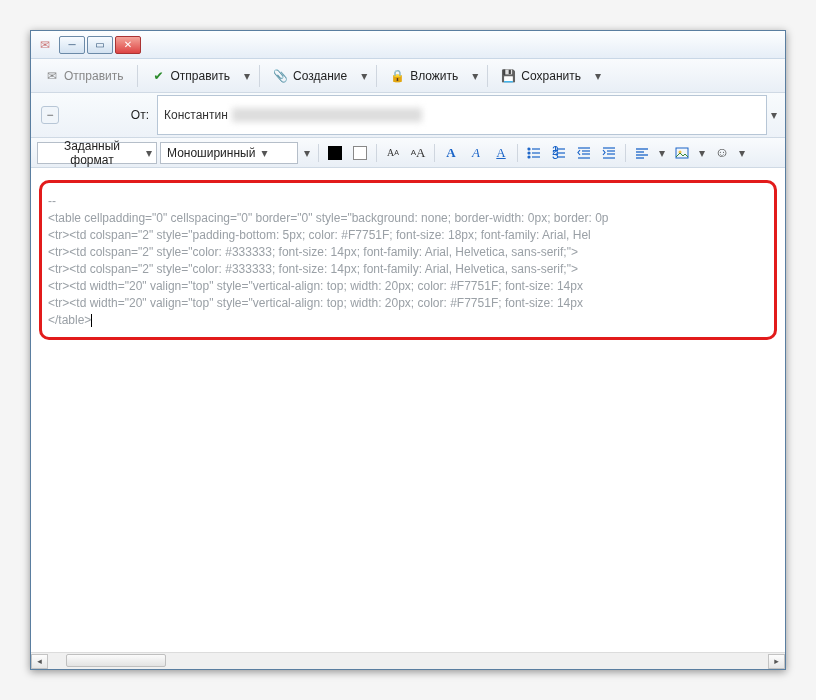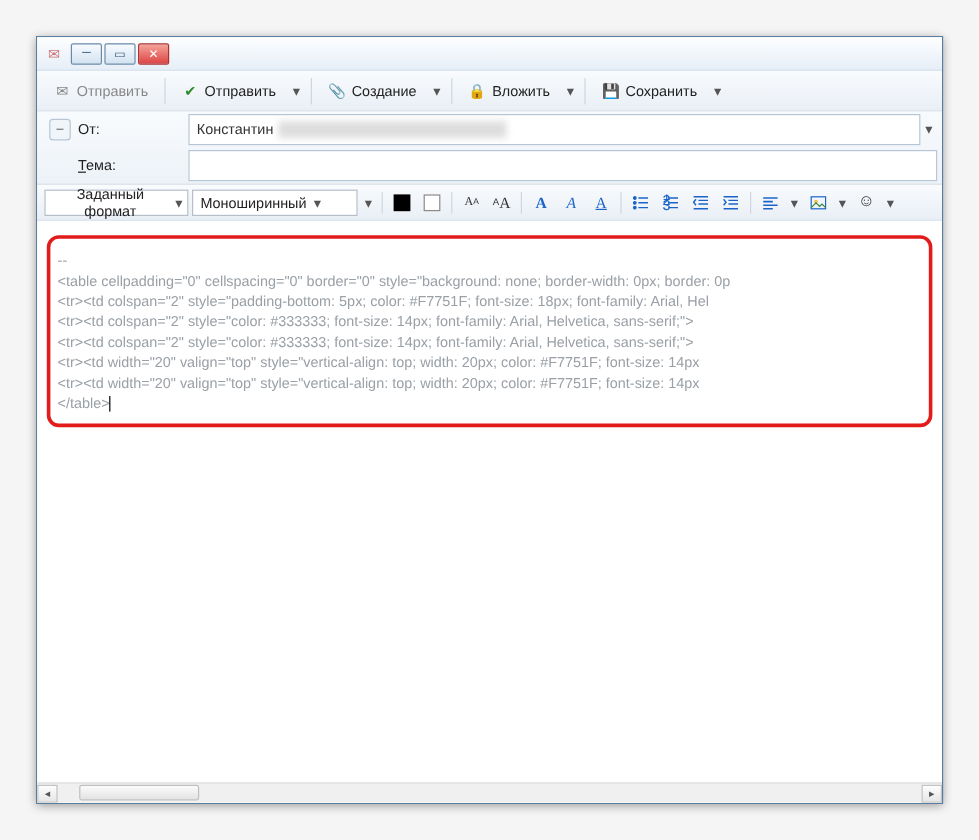--- a/index.html
+++ b/index.html
@@ -15,23 +15,23 @@
 .menubar { height:22px; background:linear-gradient(#fbfcfe,#eef3f9); border-bottom:1px solid #d4dbe4; display:flex; align-items:center; padding:0 6px; gap:2px;}
 .menuitem { padding:2px 7px; color:#1a1a1a; cursor:default;}
 .menuitem u { text-decoration: underline; }
 .toolbar { height:34px; background:linear-gradient(#f9fbfd,#e9eff6); border-bottom:1px solid #cfd9e4; display:flex; align-items:center; padding:0 6px; gap:4px;}
 .tbtn { display:flex;align-items:center;gap:4px;padding:3px 6px;border:1px solid transparent;border-radius:3px;color:#222;}
 .tbtn .ico{width:16px;height:16px;display:inline-flex;align-items:center;justify-content:center;}
 .tarrow{width:12px;height:22px;display:inline-flex;align-items:center;justify-content:center;color:#555;border:1px solid transparent;border-radius:3px;}
 .sep{width:1px;height:22px;background:#cfd6df;margin:0 2px;}
 .headers { background:linear-gradient(#f8fbfd,#edf2f8); border-bottom:1px solid #cfd9e4; }
 .hrow { display:flex; align-items:center; min-height:26px; padding:2px 4px; }
-.hrow .lbl { width:92px; padding-right:8px; color:#222;}
+.hrow .lbl { width:92px; text-align:right; padding-right:8px; color:#222;}
 .hrow .lbl u{text-decoration:underline;}
-.hrow .field { flex:1; height:26px; border:1px solid #b7c6d6; background:#fff; padding:2px 6px; display:flex;align-items:center;color:#333; overflow:hidden;}
+.hrow .field { flex:1; height:40px; border:1px solid #b7c6d6; background:#fff; padding:2px 6px; display:flex;align-items:center;color:#333; overflow:hidden;}
 .hrow .field.blur::after{content:"";display:inline-block;width:190px;height:14px;background:#ddd;filter:blur(3px);margin-left:4px;}
 .hrow .addbtn{width:18px;height:18px;border:1px solid #b7c6d6;border-radius:3px;background:#f0f5fa;margin:0 6px;display:flex;align-items:center;justify-content:center;color:#666;}
 .hrow .drop{width:14px;color:#555;text-align:center;}
 .fmtbar { height:30px; background:linear-gradient(#f9fbfd,#e9eff6); border-bottom:1px solid #cfd9e4; display:flex; align-items:center; padding:0 6px; gap:3px;text-align:center;}
 .combo { height:22px;border:1px solid #b5bec9;background:#fff;display:flex;align-items:center;padding:0 4px 0 6px;color:#222;}
 .combo .carrow{margin-left:6px;color:#555;}
 .fbtn{width:22px;height:22px;display:flex;align-items:center;justify-content:center;border:1px solid transparent;border-radius:2px;color:#333;font-family:"Times New Roman",serif;font-size:13px;}
 .fbtn svg{width:14px;height:14px;}
 .fsep{width:1px;height:18px;background:#cfd6df;margin:0 2px;}
 .swatch{width:14px;height:14px;}
@@ -93,27 +93,20 @@
 
   <div class="headers">
     <div class="hrow">
       <div class="addbtn">−</div>
       <div class="lbl"><span>От:</span></div>
       <div class="field blur">
             <span>Константин</span>
           </div>
       <div class="drop">▾</div>
     </div>
-    <div class="hrow">
-      <div style="width:30px;"></div>
-      <div class="lbl"><u>Т</u>ема:</div>
-      <div class="field">
-            <span></span>
-          </div>
-    </div>
   </div>
 
   <div class="fmtbar">
     <div class="combo" style="width:120px;">
           <span>Заданный формат</span>
           <span class="carrow">▾</span>
         </div>
     <div class="combo" style="width:138px;">
           <span>Моноширинный</span>
           <span class="carrow">▾</span>

